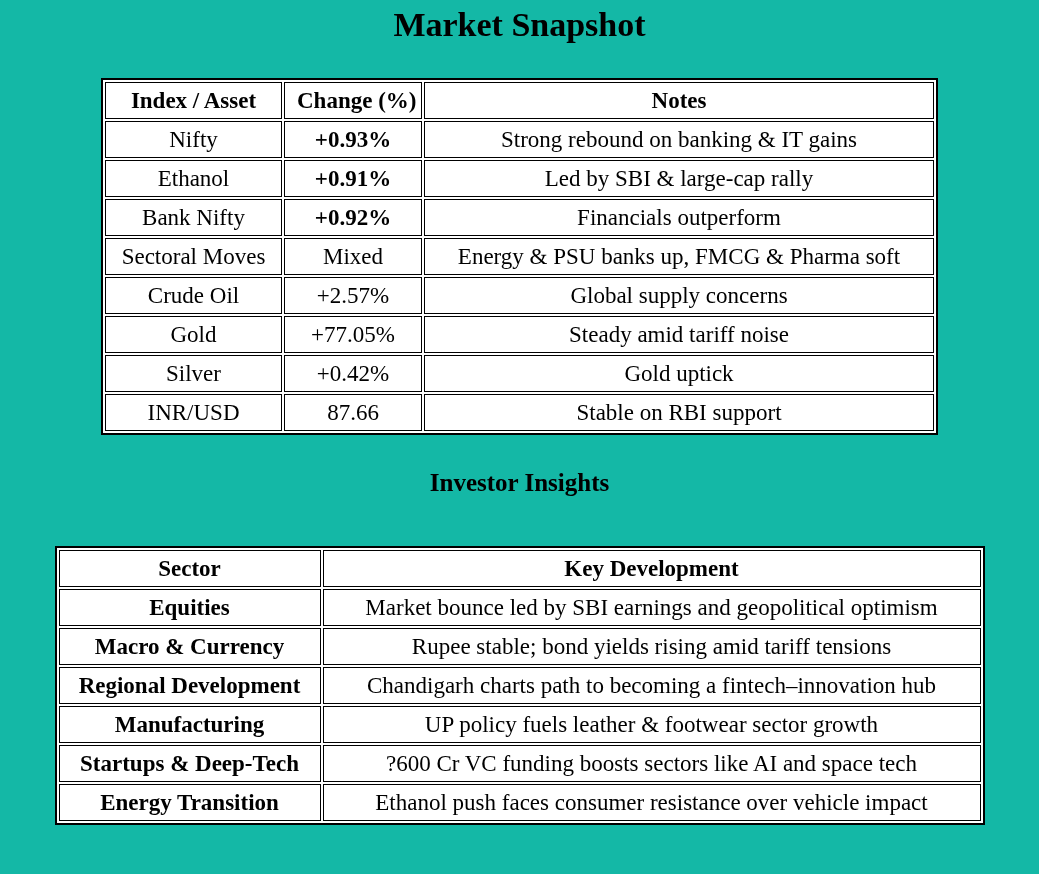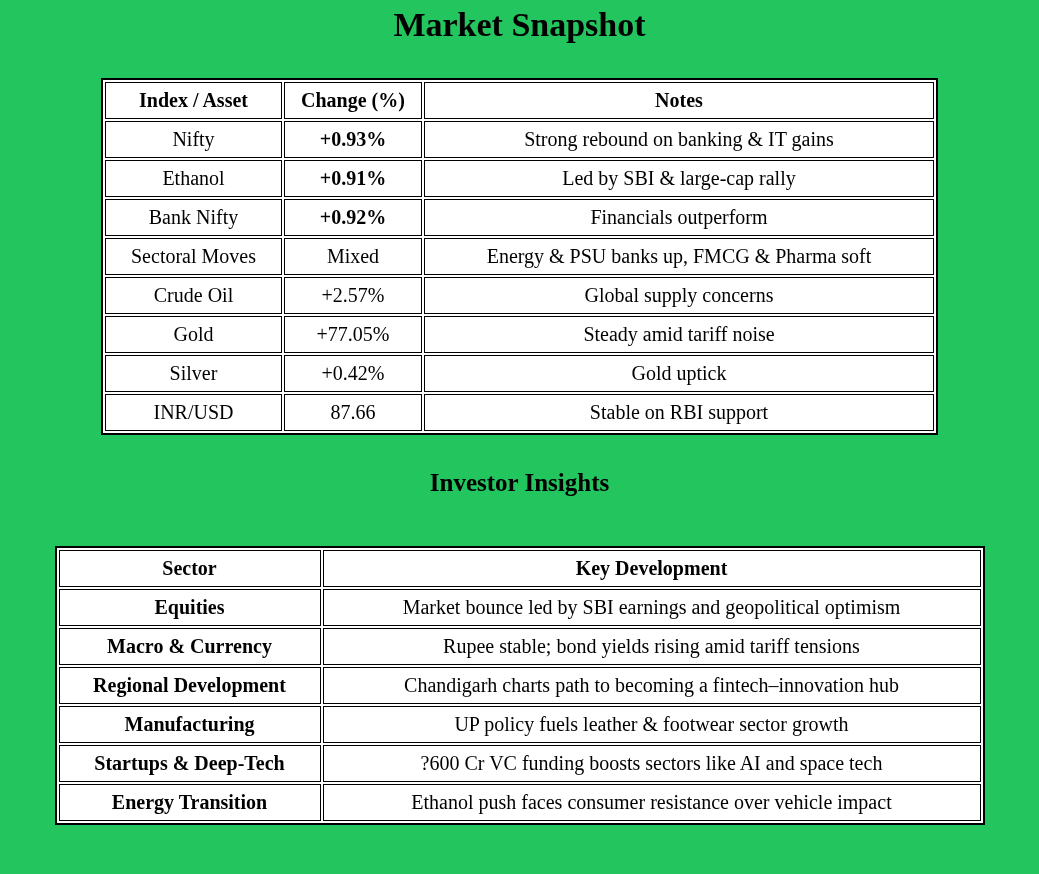--- a/index.html
+++ b/index.html
@@ -5,21 +5,21 @@
   html, body {
     margin: 0;
     padding: 0;
     background: #ffffff;
     color: #000000;
     font-family: "Liberation Serif", "DejaVu Serif", serif;
   }
   .page {
     width: 1039px;
     height: 874px;
-    background: #22c55e;
+    background: #14b8a6;
     overflow: hidden;
   }
   h1.doc-title {
     font-size: 34px;
     font-weight: bold;
     text-align: center;
     margin: 5px 0 33px 0;
     line-height: 40px;
   }
   h2.section-title {
@@ -35,21 +35,21 @@
     border: 2px solid #000000;
     margin: 0 auto;
     table-layout: fixed;
     background: #ffffff;
   }
   table.data-table th,
   table.data-table td {
     border: 1px solid #000000;
     text-align: center;
     vertical-align: middle;
-    font-size: 20px;
+    font-size: 23px;
     line-height: 29px;
     padding: 3px 12px;
     overflow: hidden;
     white-space: nowrap;
   }
   table.data-table th { font-weight: bold; }
   #market-table { width: 837px; }
   #market-table col.c-asset  { width: 177px; }
   #market-table col.c-change { width: 138px; }
   #market-table col.c-notes  { width: 510px; }

